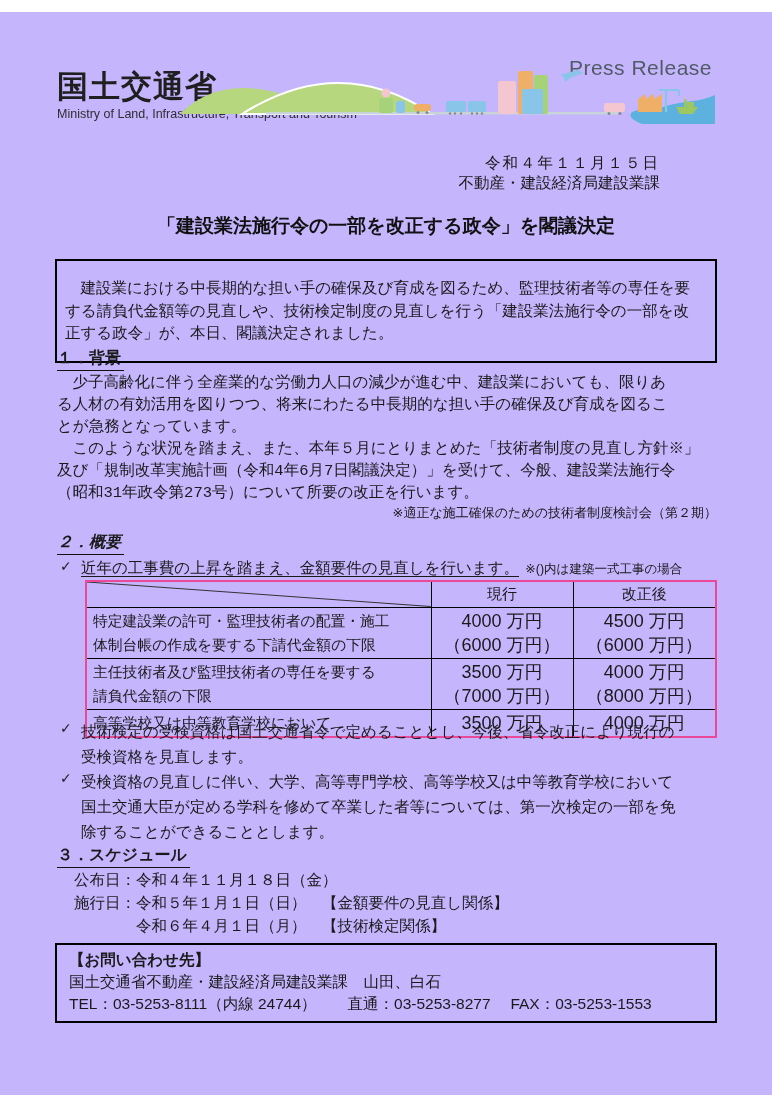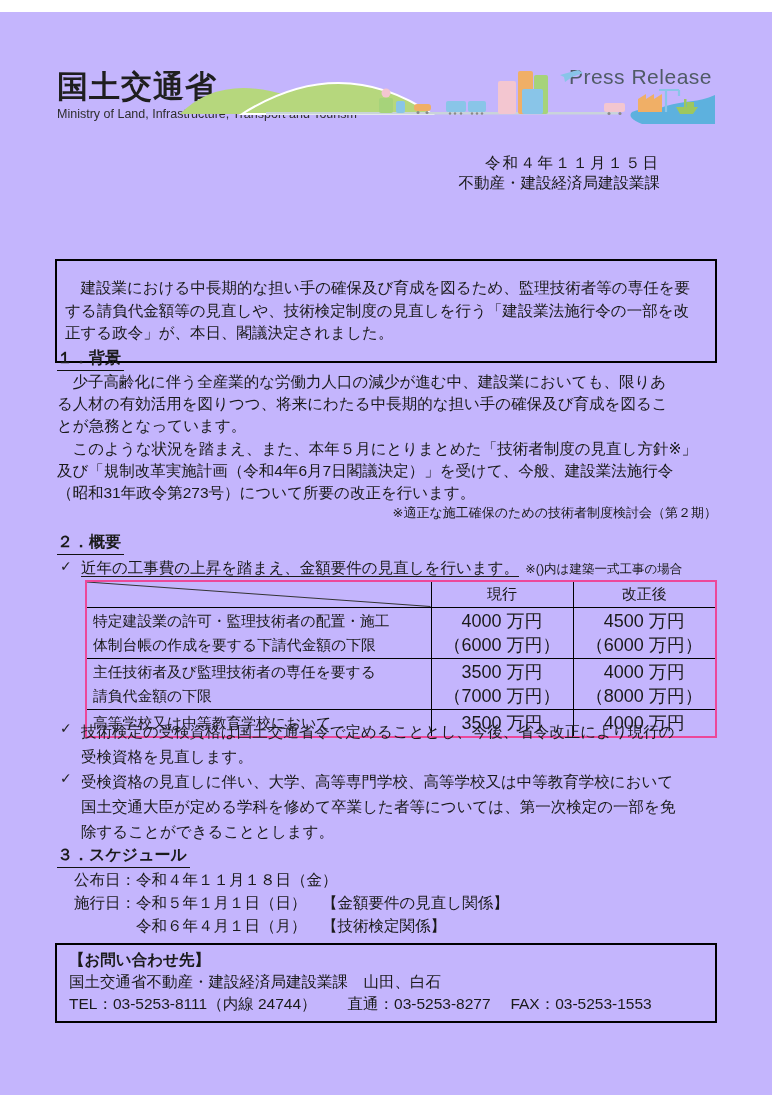--- a/index.html
+++ b/index.html
@@ -8,43 +8,43 @@
     width:772px; height:1095px; position:relative;
     font-family:"Liberation Sans","DejaVu Sans",sans-serif;
     color:#1a1a1a;
   }
   .page { position:relative; width:772px; height:1095px; overflow:hidden; background:#c4b5fd;margin-top:12px; }
   .pre { white-space:pre-line; }
 
   
   .logo-jp { position:absolute; left:57px; top:54px; font-size:31px; font-weight:bold; letter-spacing:1px; color:#1f1f1f; }
   .logo-en { position:absolute; left:57px; top:95px; font-size:12.5px; color:#2e2e2e; }
-  .press-release { position:absolute; right:60px; top:53px; font-size:21px; color:#505b66; letter-spacing:0.5px; }
+  .press-release { position:absolute; right:60px; top:44px; font-size:21px; color:#505b66; letter-spacing:0.5px; }
   .scenery { position:absolute; left:180px; top:50px; width:535px; height:62px; }
 
   
   .dateline { position:absolute; top:141px; right:112px; text-align:right; font-size:15.5px; line-height:20px; }
   .dateline .date { letter-spacing:2px; }
 
   
   .doc-title { position:absolute; top:201px; left:0; width:772px; text-align:center;
     font-size:19px; font-weight:bold; color:#111; }
 
   
   .summary-box { position:absolute; top:247px; left:55px; width:662px;
     border:2px solid #000; padding:16px 8px; font-size:15.5px; line-height:22.5px; }
 
   
   .sec-heading { position:absolute; left:57px; font-size:16px; font-weight:bold;
     border-bottom:1.5px solid #111; padding:0 3px 1px 0; }
-  .h1 { top:336px; } .h2 { top:520px; } .h3 { top:833px; }
+  .h1 { top:336px; } .h2 { top:520px;font-style:italic; } .h3 { top:833px; }
 
   
   .para { position:absolute; left:57px; width:668px; font-size:15.5px; line-height:22px; }
-  .p1 { top:359px; } .p2 { top:426px; }
+  .p1 { top:359px; } .p2 { top:426px;font-family:Liberation Mono, monospace; }
   .note-right { position:absolute; left:57px; top:492px; width:660px; text-align:right;
     font-size:13px; color:#1a1a1a; }
 
   
   .bullet { position:absolute; left:60px; width:668px; display:flex; gap:7px; font-size:15.5px; }
   .check { flex:0 0 14px; font-size:14px; padding-top:1px; color:#222; }
   .bullet .txt { line-height:25px; }
   .intro-line { top:545px; }
   .intro-line .txt { line-height:21px; }
   .intro-main { text-decoration:underline; text-underline-offset:3px; text-decoration-thickness:1px; }
@@ -112,20 +112,21 @@
     <path d="M496,45 L518,45 L513,52 L500,52 Z" fill="#9dc75f"></path>
     <rect x="504" y="37" width="2.5" height="8" fill="#9dc75f"></rect>
     <rect x="507" y="40" width="7" height="5" fill="#9dc75f"></rect>
   </svg>
 
   <div class="dateline">
     <div class="date">令和４年１１月１５日</div>
     <div>不動産・建設経済局建設業課</div>
   </div>
 
+  <div class="doc-title">「建設業法施行令の一部を改正する政令」を閣議決定</div>
 
   <div class="summary-box pre">　建設業における中長期的な担い手の確保及び育成を図るため、監理技術者等の専任を要
 する請負代金額等の見直しや、技術検定制度の見直しを行う「建設業法施行令の一部を改
 正する政令」が、本日、閣議決定されました。</div>
 
   <div class="sec-heading h1">１．背景</div>
   <div class="para p1 pre">　少子高齢化に伴う全産業的な労働力人口の減少が進む中、建設業においても、限りあ
 る人材の有効活用を図りつつ、将来にわたる中長期的な担い手の確保及び育成を図るこ
 とが急務となっています。</div>
   <div class="para p2 pre">　このような状況を踏まえ、また、本年５月にとりまとめた「技術者制度の見直し方針※」

